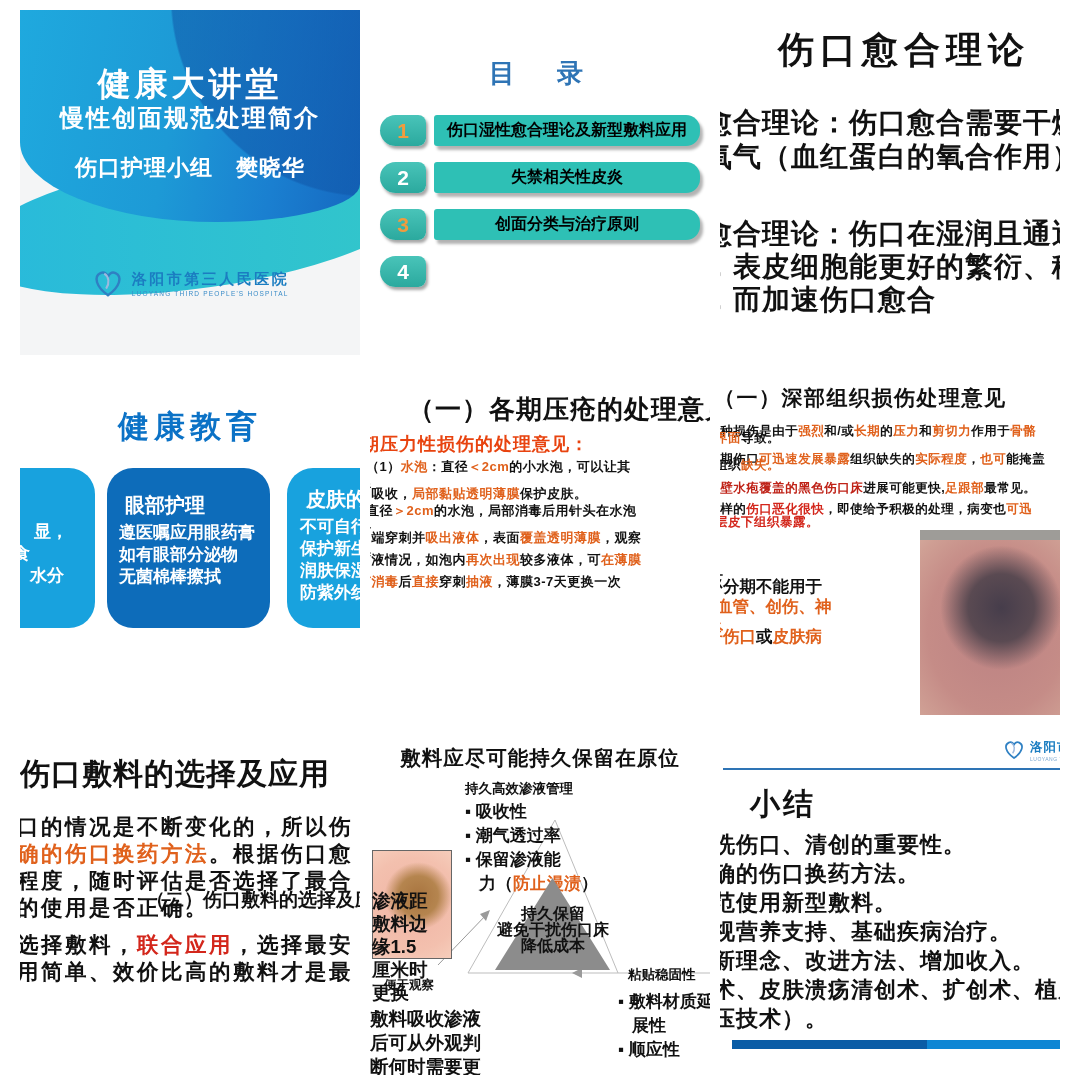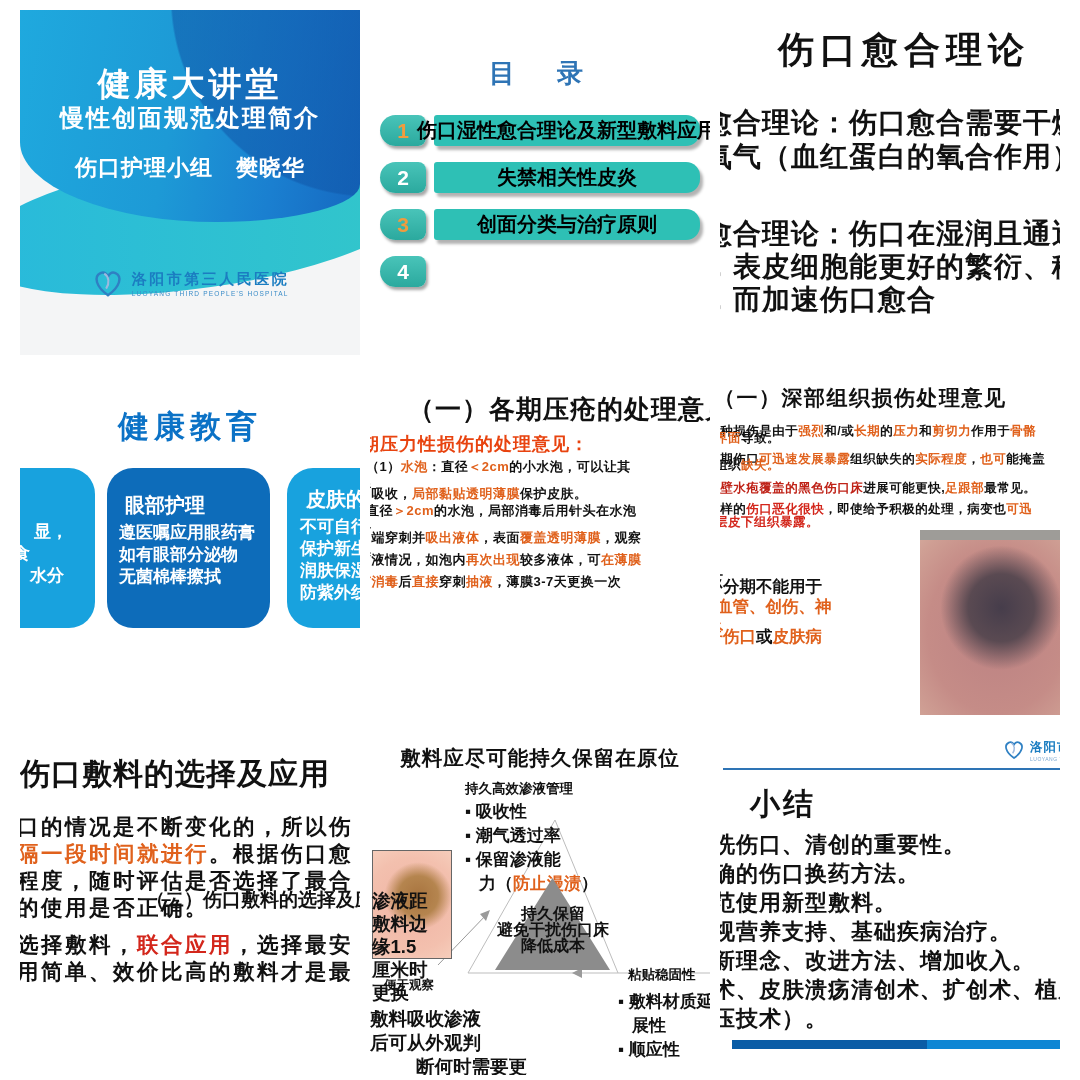--- a/index.html
+++ b/index.html
@@ -27,21 +27,21 @@
   .logo-en{font-size:6.5px;color:#3a8cc8;letter-spacing:1.2px;white-space:nowrap;margin-top:1px;}
   .heart-svg{display:block;}
 
   
   #c2{left:370px;top:10px;}
   .toc-title{position:absolute;top:46px;left:0;right:0;text-align:center;color:#2e74b5;font-size:26px;font-weight:bold;letter-spacing:8px;}
   .toc-row{position:absolute;left:0;width:100%;height:31px;}
   .cap{position:absolute;left:10px;width:46px;height:31px;border-radius:16px 8px 8px 16px;background:linear-gradient(180deg,#49c4b9,#2ba99e);box-shadow:2px 3px 3px rgba(0,0,0,.35);text-align:center;line-height:31px;font-size:21px;font-weight:bold;}
   .cap-o{color:#f09c3e;}
   .cap-w{color:#ffffff;}
-  .bar{position:absolute;left:64px;width:266px;height:31px;background:#2ec0b5;border-radius:3px 14px 14px 3px;box-shadow:3px 4px 3px rgba(0,0,0,.3);display:flex;align-items:center;justify-content:center;font-size:20px;font-weight:bold;color:#000;white-space:nowrap;}
+  .bar{position:absolute;left:64px;width:266px;height:31px;background:#2ec0b5;border-radius:3px 14px 14px 3px;box-shadow:3px 4px 3px rgba(0,0,0,.3);display:flex;align-items:center;justify-content:center;font-size:16px;font-weight:bold;color:#000;white-space:nowrap;}
 
   
   #c3{left:720px;top:10px;}
   .s3-title{left:58px;top:16px;font-size:36px;font-weight:bold;letter-spacing:6px;}
   .s3-line{font-size:28px;letter-spacing:1px;font-weight:600;}
   .s3-line b{font-weight:bold;}
 
   
   #c4{left:20px;top:370px;}
   .s4-title{top:36px;font-size:31px;font-weight:bold;color:#0b72c6;letter-spacing:5px;}
@@ -194,21 +194,21 @@
     <div class="abs s6-line rd" style="top:144px;">层皮下组织暴露。</div>
     <div class="abs s6-note" style="top:200px;"><span class="cut">该</span><span>分期不能用于</span></div>
     <div class="abs s6-note o" style="top:226px;">血管、创伤、神</div>
     <div class="abs s6-note" style="top:250px;"><span class="cut o">经</span><span class="o">伤口</span><span>或</span><span class="o">皮肤病</span></div>
     <div class="wound"></div>
   </section>
 
   <section class="cell" id="c7">
     <div class="abs s7-title">伤口敷料的选择及应用</div>
     <div class="abs s7-line" style="top:82px;">口的情况是不断变化的，所以伤</div>
-    <div class="abs s7-line" style="top:109px;"><span class="ob">隔一段时间就进行</span><span>。根据伤口愈</span></div>
+    <div class="abs s7-line" style="top:109px;"><span class="ob">确的伤口换药方法</span><span>。根据伤口愈</span></div>
     <div class="abs s7-line" style="top:163px;">的使用是否正确。</div>
     <div class="abs s7-line" style="top:136px;">程度，随时评估是否选择了最合</div>
     <div class="abs s7-ghost">（二）伤口敷料的选择及应</div>
     <div class="abs s7-line" style="top:200px;"><span>选择敷料，</span><span class="rd">联合应用</span><span>，选择最安</span></div>
     <div class="abs s7-line" style="top:227px;">用简单、效价比高的敷料才是最</div>
   </section>
 
   <section class="cell" id="c8">
     <div class="abs ctr s8-title">敷料应尽可能持久保留在原位</div>
     <div class="abs s8-sub">持久高效渗液管理</div>
@@ -235,21 +235,21 @@
     <div class="abs s8-rb" style="top:308px;">▪ 顺应性</div>
     <div class="dressing"></div>
     <div class="abs s8-img-l" style="top:158px;">渗液距</div>
     <div class="abs s8-img-l" style="top:181px;">敷料边</div>
     <div class="abs s8-img-l" style="top:204px;">缘1.5</div>
     <div class="abs s8-img-l" style="top:227px;">厘米时</div>
     <div class="abs s8-img-l" style="top:250px;">更换</div>
     <div class="abs s8-small">便于观察</div>
     <div class="abs s8-bot" style="top:276px;">敷料吸收渗液</div>
     <div class="abs s8-bot" style="top:300px;">后可从外观判</div>
-    <div class="abs s8-bot" style="top:324px;margin-left:46px;">断何时需要更</div>
+    <div class="abs s8-bot" style="top:324px;">断何时需要更</div>
   </section>
 
   <section class="cell" id="c9">
     <div class="s9-logo">
       <svg class="heart-svg" width="24" height="21" viewBox="0 0 36 32">
         <path d="M18 29 C5 20 2.5 9 10 5.5 c4.5-2 7.5 1.5 8 4 c0.5-2.5 3.5-6 8-4 c7.5 3.5 5 14.5-8 23.5z" fill="none" stroke="#2f80c3" stroke-width="2.6"></path>
         <path d="M14 6 C19 9 20 16 16 22" fill="none" stroke="#9db9de" stroke-width="2.2"></path>
       </svg>
       <div>
         <div class="s9-cn">洛阳市第三人民医院</div>

